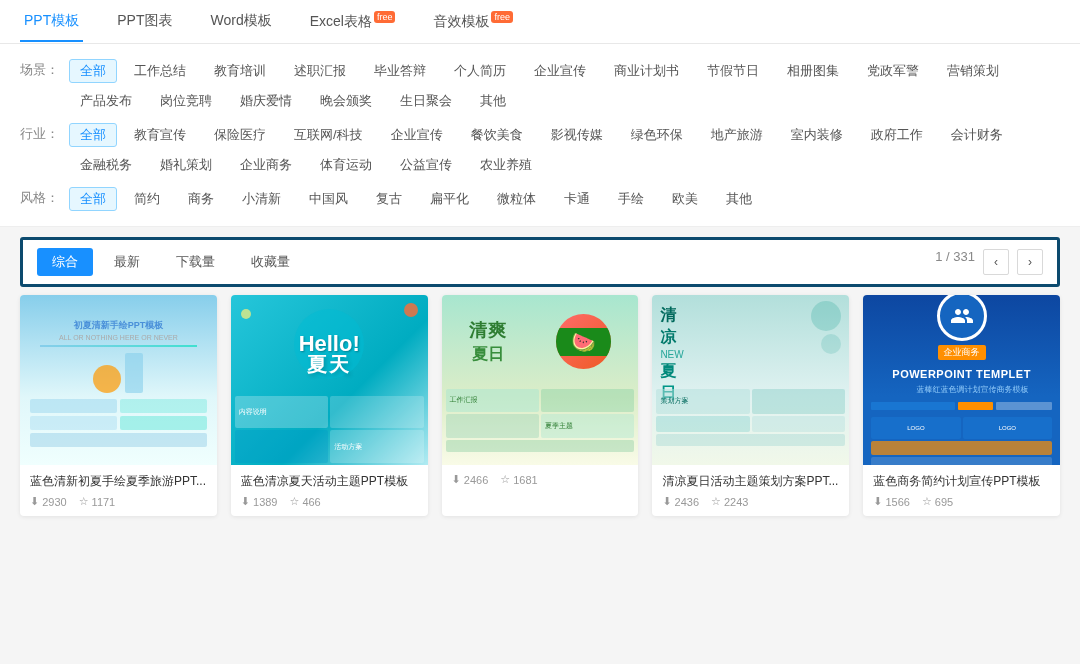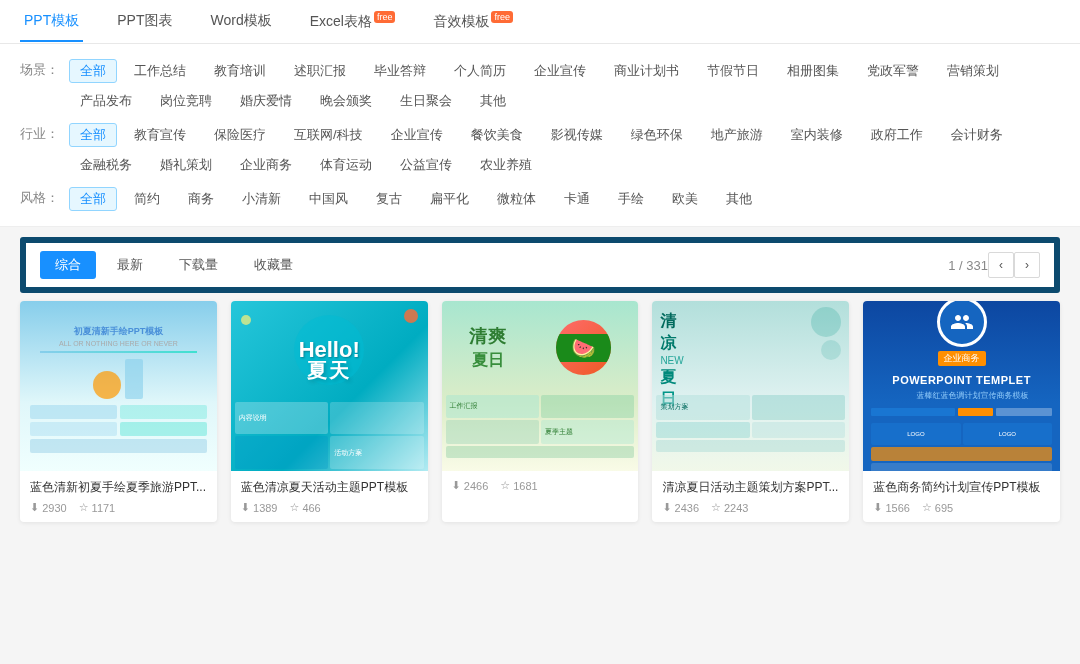--- a/index.html
+++ b/index.html
@@ -10,25 +10,25 @@
     .top-nav-item.active { color: #1890ff; border-bottom: 2px solid #1890ff; font-weight: 500; }
     .badge { display: inline-block; background: #ff6b35; color: #fff; font-size: 9px; padding: 1px 3px; border-radius: 3px; margin-left: 2px; vertical-align: super; line-height: 1.2; }
 
     .filter-section { background: #fff; padding: 10px 20px; border-bottom: 1px solid #eee; }
     .filter-row { display: flex; align-items: flex-start; padding: 5px 0; gap: 10px; flex-wrap: wrap; }
     .filter-label { color: #666; min-width: 36px; padding-top: 2px; flex-shrink: 0; font-size: 13px; }
     .filter-tags { display: flex; flex-wrap: wrap; gap: 6px; flex: 1; }
     .filter-tag { padding: 2px 10px; cursor: pointer; border-radius: 3px; color: #555; font-size: 13px; border: 1px solid transparent; }
     .filter-tag.active { background: #e6f7ff; color: #1890ff; border-color: #91d5ff; }
 
-    .sort-bar { background: #fff; margin: 10px 20px 8px; padding: 8px 14px; display: flex; align-items: center; justify-content: space-between; border: 6px solid #0c4a6e; border-radius: 3px; }
+    .sort-bar { background: #fff; margin: 10px 20px 8px; padding: 8px 14px; display: flex; align-items: center; justify-content: space-between; border: 3px solid #0c4a6e; border-radius: 3px; }
     .sort-tabs { display: flex; gap: 6px; }
     .sort-tab { padding: 4px 14px; border-radius: 3px; cursor: pointer; font-size: 13px; color: #555; border: 1px solid transparent; }
     .sort-tab.active { background: #1890ff; color: #fff; }
-    .pagination-info { display: flex; align-items: center; color: #888; font-size: 13px; }
+    .pagination-info { display: flex; align-items: flex-start; gap: 8px; color: #888; font-size: 13px; }
     .page-btn { width: 26px; height: 26px; border: 1px solid #d9d9d9; background: #fff; cursor: pointer; display: flex; align-items: center; justify-content: center; border-radius: 2px; color: #555; font-size: 12px; }
 
     .card-grid { display: grid; grid-template-columns: repeat(5, 1fr); gap: 14px; padding: 0 20px 20px; }
     .card { background: #fff; border-radius: 4px; overflow: hidden; cursor: pointer; box-shadow: 0 1px 4px rgba(0,0,0,0.08); transition: box-shadow 0.2s; }
     .card-thumb { width: 100%; height: 170px; overflow: hidden; position: relative; }
     .card-info { padding: 8px 10px; }
     .card-title { font-size: 12px; color: #333; white-space: nowrap; overflow: hidden; text-overflow: ellipsis; margin-bottom: 5px; }
     .card-stats { display: flex; align-items: center; gap: 12px; font-size: 11px; color: #999; }
     .stat-item { display: flex; align-items: center; gap: 3px; }
 

